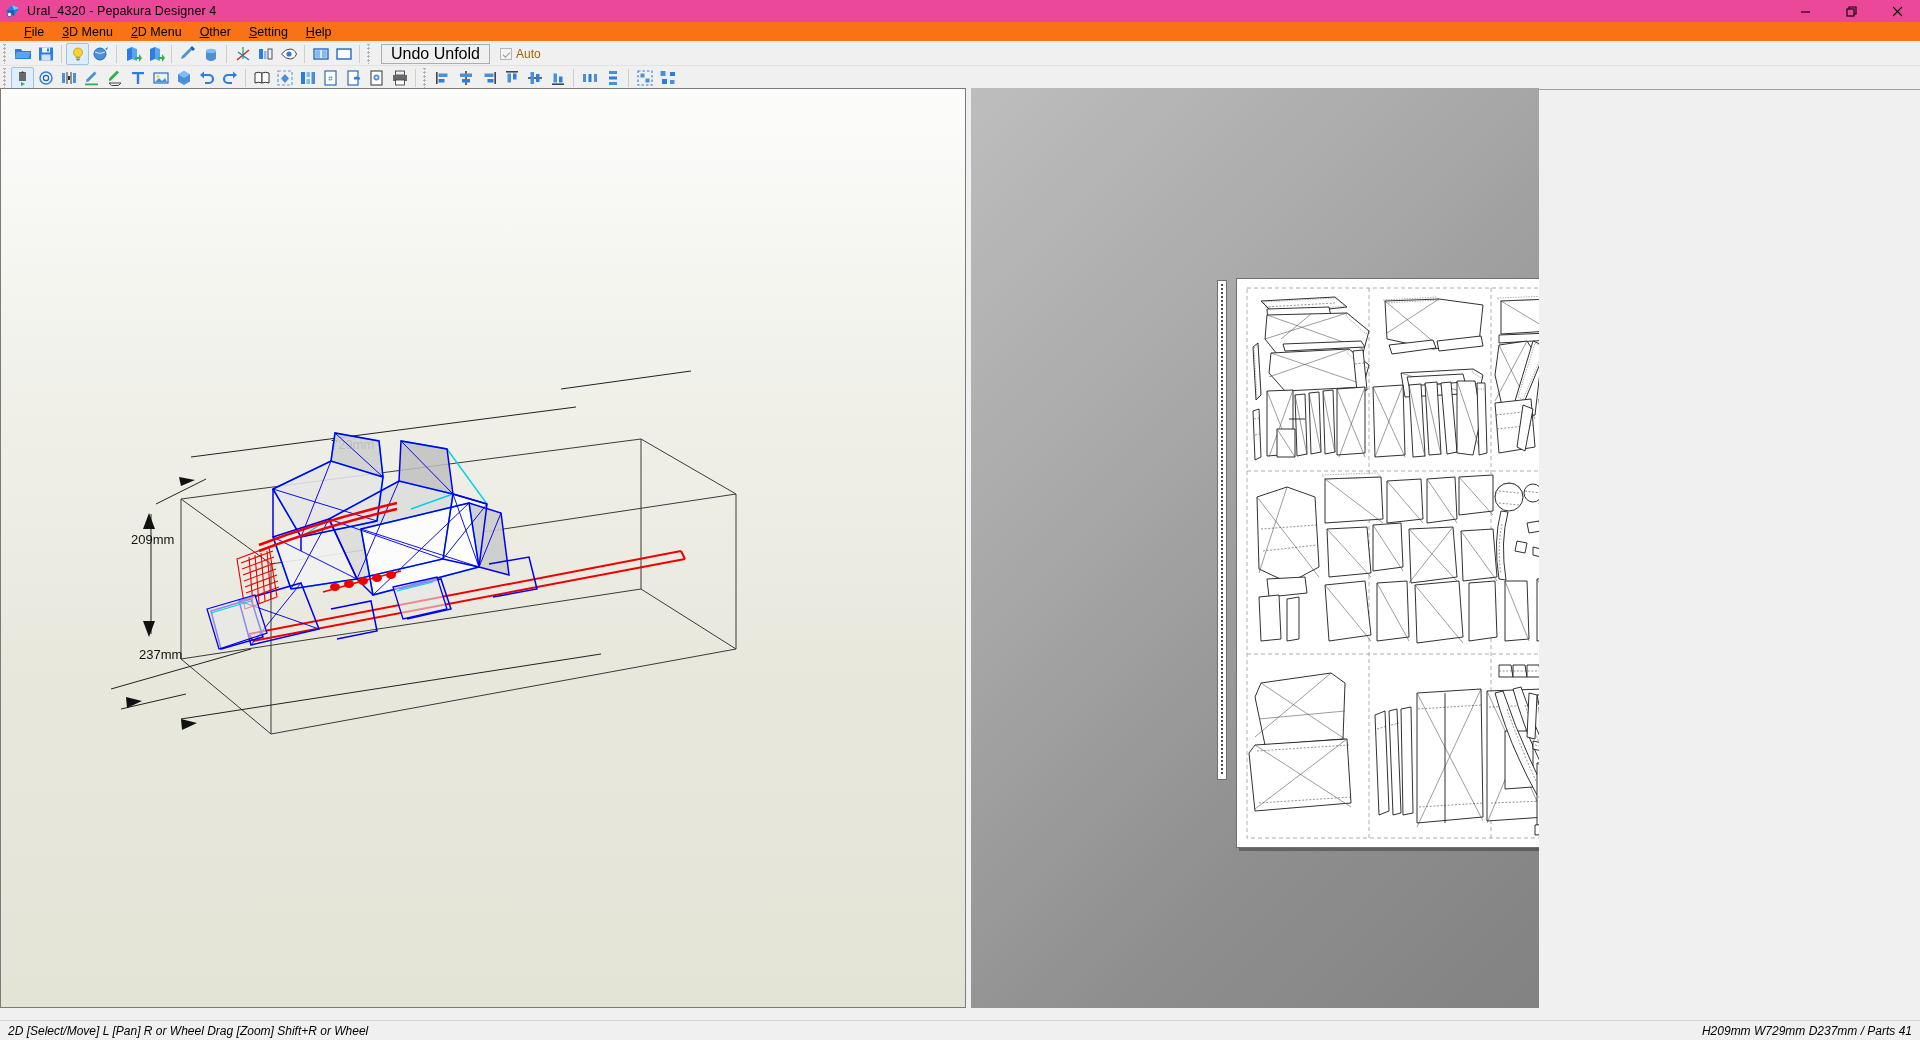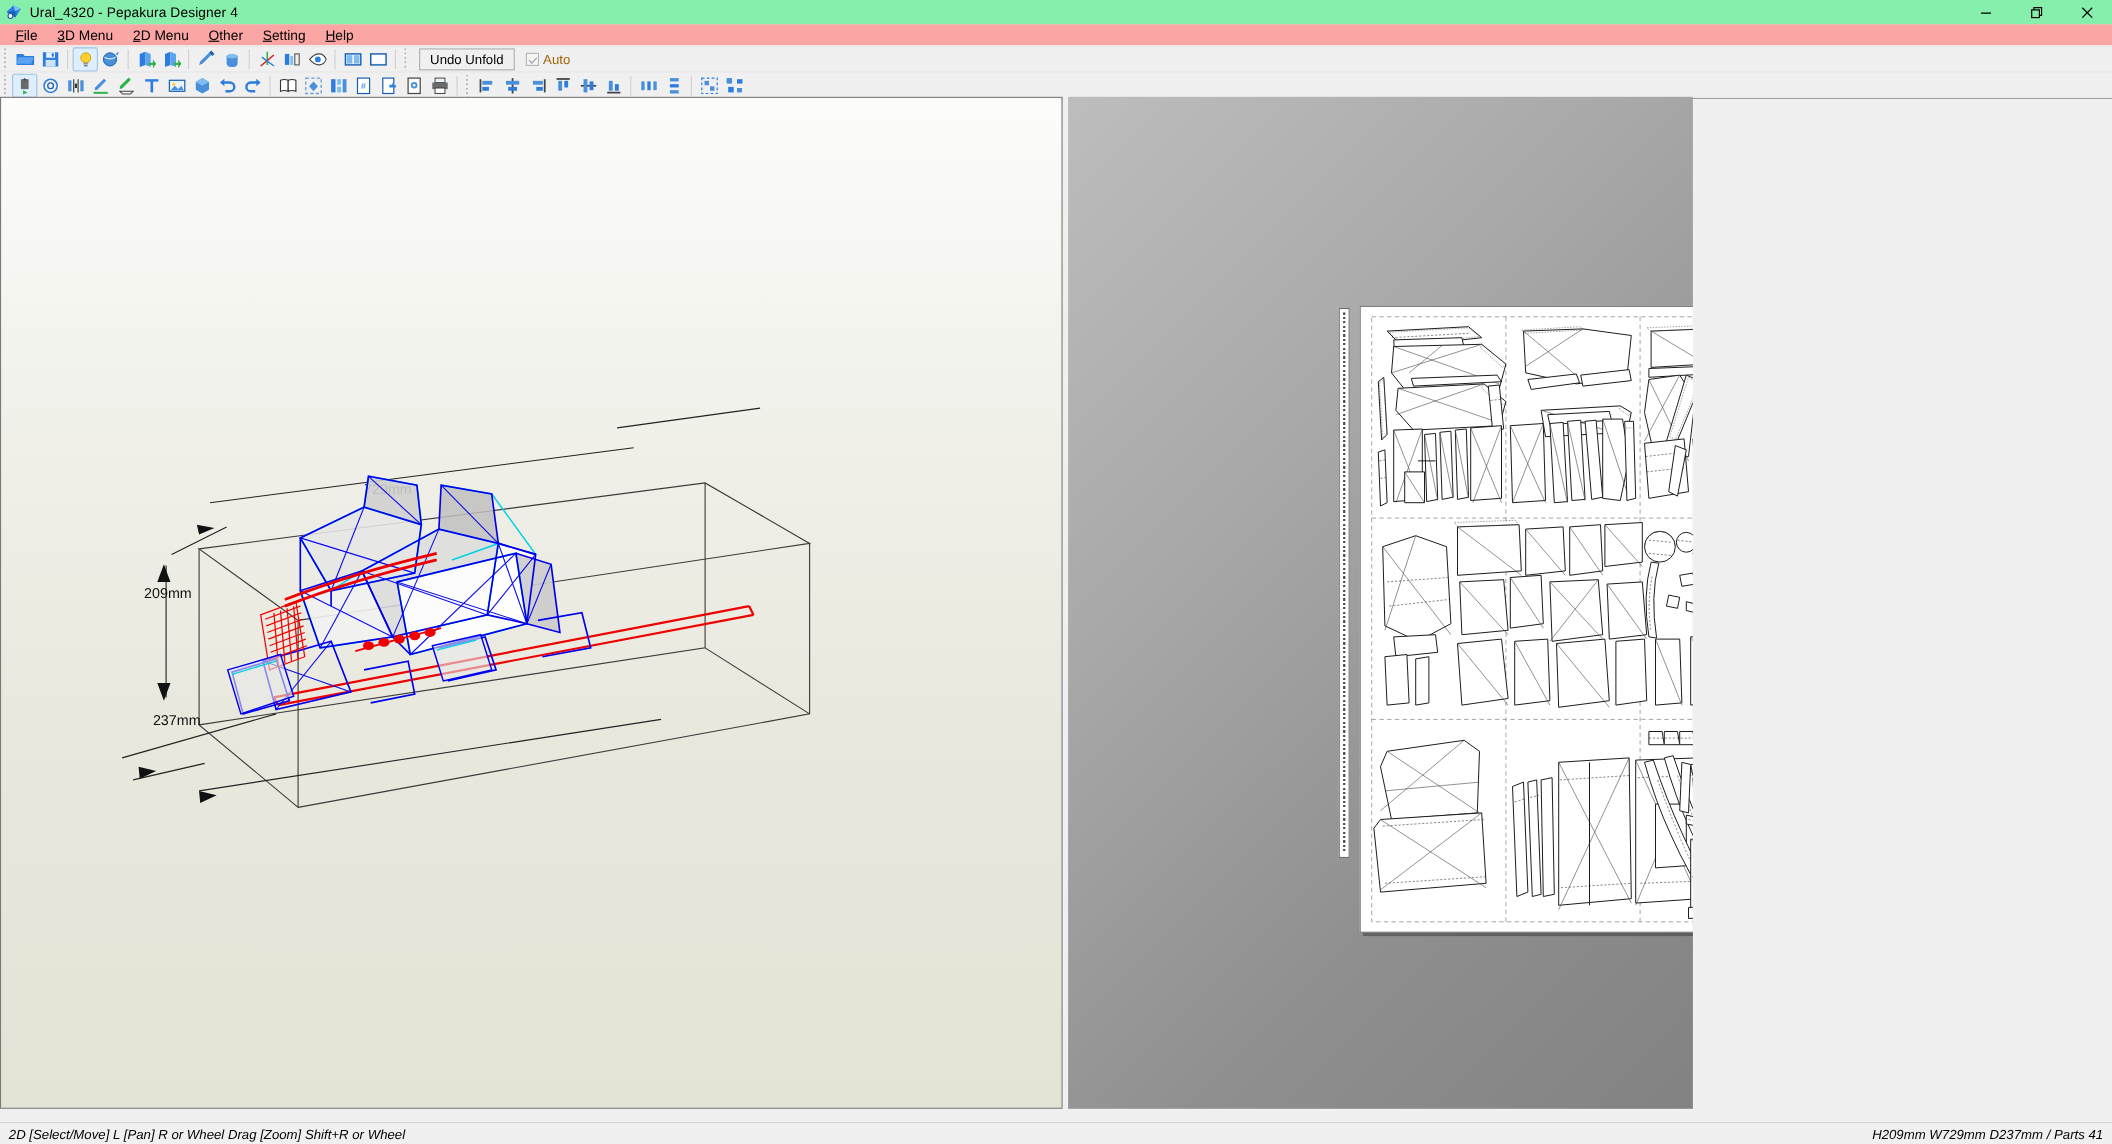--- a/index.html
+++ b/index.html
@@ -4,42 +4,42 @@
 <style>
   * { box-sizing: border-box; margin:0; padding:0; }
   html, body {
     width:1920px; height:1040px;
     overflow:hidden;
     font-family:"Liberation Sans", sans-serif;
     background:#f0f0f0;
   }
   
   #titlebar {
-    height:22px; background:#86efac;
+    height:22px; background:#ec4899;
     display:flex; align-items:center;
     position:relative;
   }
   #app-icon {
     width:16px; height:16px; margin-left:5px; margin-right:6px;
     position:relative; flex:0 0 auto;
   }
   #app-icon svg { display:block; }
   #title-text {
     font-size:12.5px; color:#000; letter-spacing:0.1px;
   }
   #winbuttons { position:absolute; right:0; top:0; height:22px; display:flex; }
   .winbtn {
     width:46px; height:22px; display:flex; align-items:center; justify-content:center;
     color:#000;
   }
   .winbtn svg { display:block; }
   
   #menubar {
-    height:20px; background:#fca5a5;
-    display:flex; align-items:center; padding-left:5px;
+    height:20px; background:#f97316;
+    display:flex; align-items:center; padding-left:15px;
     border-bottom:1px solid #f0f0f0;
   }
   .menu-item {
     font-size:12.5px; color:#000; padding:2px 9px; white-space:nowrap;
   }
   .menu-item u { text-decoration:underline; }
   
   .toolbar {
     height:24px; background:#f0f0f0;
     display:flex; align-items:center;
@@ -62,21 +62,21 @@
   .tbtn {
     width:23px; height:22px;
     display:flex; align-items:center; justify-content:center;
     flex:0 0 auto; border:1px solid transparent; border-radius:2px;
   }
   .tbtn.active { background:#ddeeff; border-color:#9cc4e4; }
   .tbtn svg { display:block; }
   #undo-unfold-btn {
     height:20px; margin-left:6px; padding:0 9px;
     background:#f0f0f0; border:1px solid #adadad;
-    font-size:12px; color:#000; line-height:18px; white-space:nowrap;
+    font-size:16px; color:#000; line-height:18px; white-space:nowrap;
     display:flex; align-items:center; flex:0 0 auto;
   }
   #auto-check {
     display:flex; align-items:center; gap:4px; margin-left:10px;
     flex:0 0 auto;
   }
   #auto-box {
     width:12px; height:12px; border:1px solid #b5b5b5; background:#f4f4f4;
     position:relative;
   }

